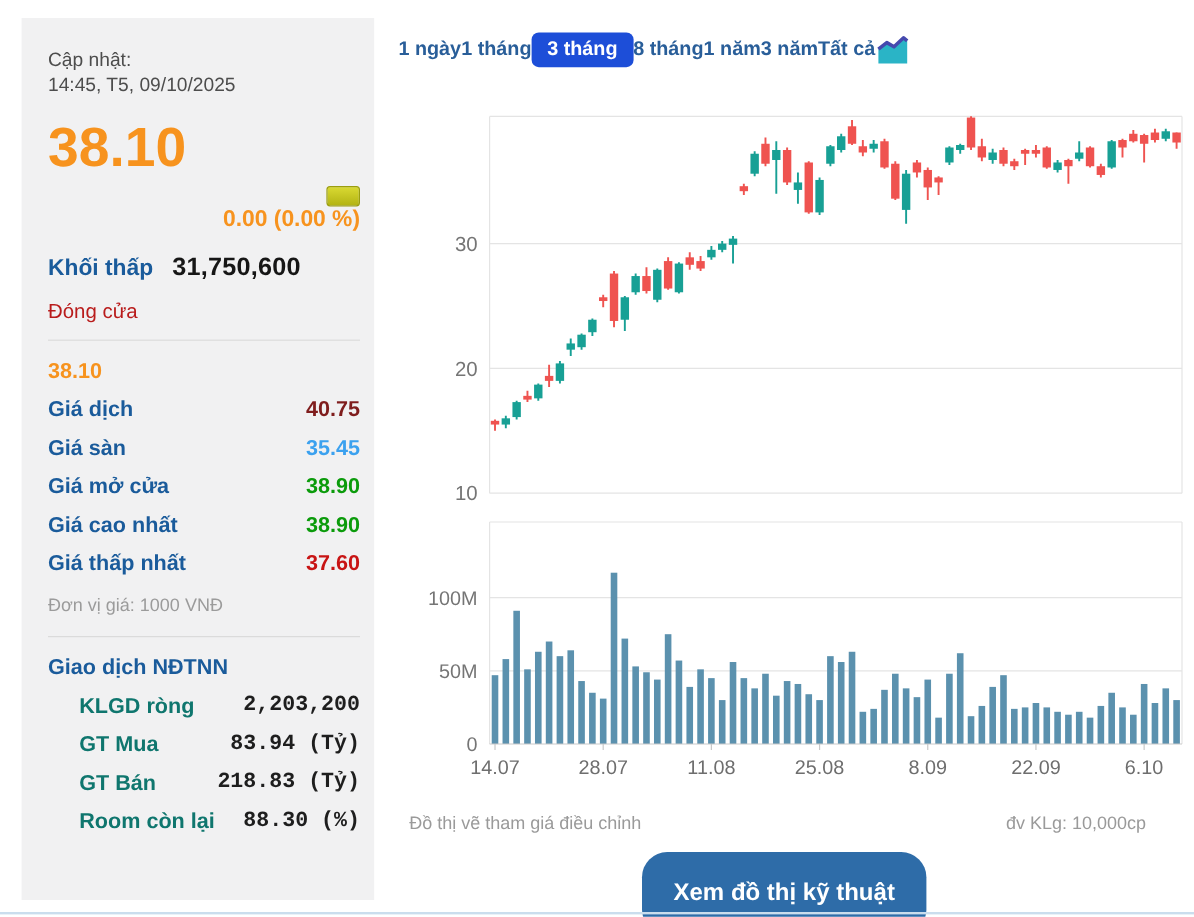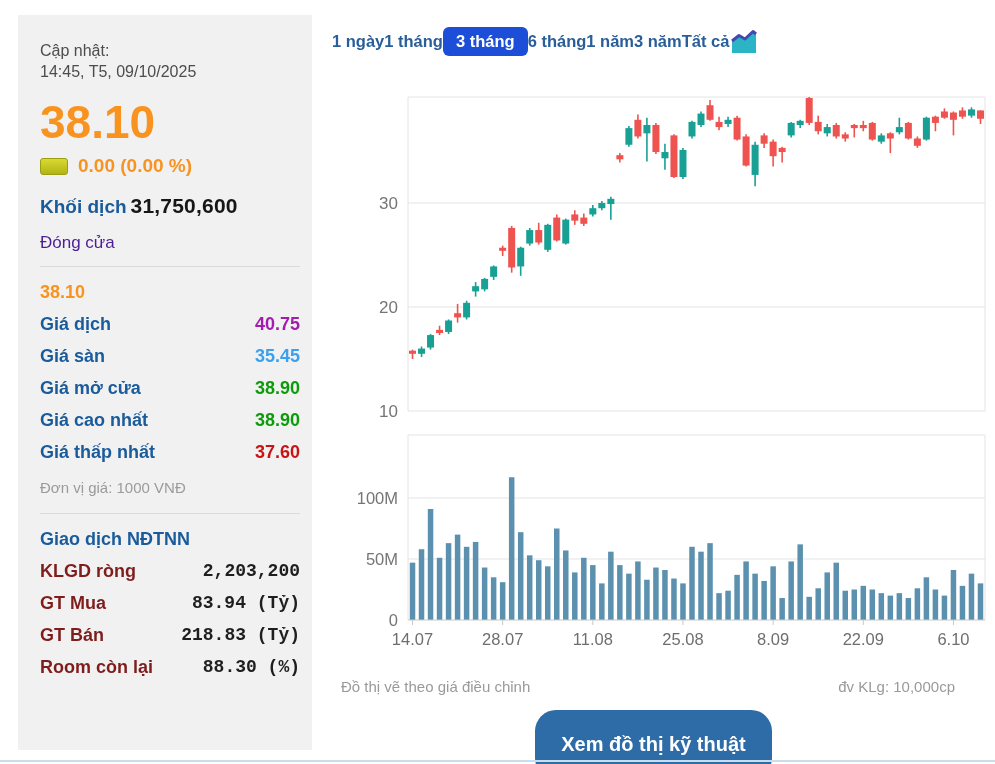--- a/index.html
+++ b/index.html
@@ -8,36 +8,36 @@
     background:#ffffff;font-family:"Liberation Sans","DejaVu Sans",sans-serif;
     -webkit-font-smoothing:antialiased;
   }
   
   .panel{
     position:absolute;left:18px;top:15px;width:294px;height:735px;
     background:#f1f1f2;box-sizing:border-box;padding:25px 12px 0 22px;
   }
   .upd{font-size:16px;color:#4d4d4d;line-height:21px;}
   .big-price{font-size:46px;font-weight:bold;color:#f7931e;margin-top:16px;line-height:48px;}
-  .chg-row{display:flex;align-items:center;margin-top:9px;}
+  .chg-row{display:flex;align-items:flex-end;margin-top:9px;flex-direction:column;}
   .chg-ico{width:26px;height:15px;border-radius:3px;border:1px solid #9b9e0e;
     background:linear-gradient(#d9d932,#b3b414);}
   .chg-txt{font-size:19px;font-weight:bold;color:#f7931e;margin-left:10px;}
   .vol-row{margin-top:17px;display:flex;align-items:baseline;}
   .vol-label{font-size:19px;font-weight:bold;color:#1a5b9b;}
-  .vol-value{font-size:21px;font-weight:bold;color:#161616;margin-left:4px;letter-spacing:.2px;}
-  .status{font-size:17px;color:#4c1d95;margin-top:15px;}
+  .vol-value{font-size:21px;font-weight:bold;color:#161616;margin-left:16px;letter-spacing:.2px;}
+  .status{font-size:17px;color:#b91c1c;margin-top:15px;}
   .hr{border:none;border-top:1px solid #dbdbdb;margin:13px 0 9px 0;}
   .prow{display:flex;justify-content:space-between;align-items:center;line-height:32px;}
   .prow .lbl{font-size:18px;font-weight:bold;color:#1a5b9b;}
   .prow .val{font-size:18px;font-weight:bold;}
   .unit{font-size:15px;color:#9b9b9b;margin-top:11px;}
   .fhead{font-size:18px;font-weight:bold;color:#1a5b9b;line-height:32px;margin-top:6px;}
   .frow{display:flex;justify-content:space-between;line-height:32px;}
-  .frow .lbl{font-size:18px;font-weight:bold;color:#7f1d1d;}
+  .frow .lbl{font-size:18px;font-weight:bold;color:#0f766e;margin-left:26px;}
   .frow .val{font-size:18px;font-weight:bold;color:#1e1e1e;font-family:Liberation Mono, monospace;}
   
   .main{position:absolute;left:312px;top:0;right:0;bottom:0;background:#fff;}
   .tabs{position:absolute;left:20px;top:26px;display:flex;align-items:center;}
   .tab{font-size:16.5px;font-weight:bold;color:#295e99;padding:5px 0;cursor:pointer;white-space:nowrap;}
   .tab.active{background:#1d4ed8;color:#fff;border-radius:6px;padding:5px 13px;}
   .chart-type{width:30px;height:30px;display:inline-block;cursor:pointer;}
   .price-chart{position:absolute;left:8px;top:90px;}
   .volume-chart{position:absolute;left:8px;top:433px;}
   .foot-notes{position:absolute;left:0;right:0;top:678px;height:22px;}
@@ -55,32 +55,32 @@
 
 <div class="panel">
   <div class="upd">Cập nhật:</div>
   <div class="upd">14:45, T5, 09/10/2025</div>
   <div class="big-price">38.10</div>
   <div class="chg-row">
     <span class="chg-ico"></span>
     <span class="chg-txt">0.00 (0.00 %)</span>
   </div>
   <div class="vol-row">
-    <span class="vol-label">Khối dịch</span>
+    <span class="vol-label">Khối thấp</span>
     <span class="vol-value">31,750,600</span>
   </div>
   <div class="status">Đóng cửa</div>
   <hr class="hr">
   <div id="price-rows">
       <div class="prow">
         <span class="val" style="color: rgb(247, 147, 30);">38.10</span>
       </div>
       <div class="prow">
         <span class="lbl">Giá dịch</span>
-        <span class="val" style="color: #a21caf;">40.75</span>
+        <span class="val" style="color: #7f1d1d;">40.75</span>
       </div>
       <div class="prow">
         <span class="lbl">Giá sàn</span>
         <span class="val" style="color: rgb(59, 161, 239);">35.45</span>
       </div>
       <div class="prow">
         <span class="lbl">Giá mở cửa</span>
         <span class="val" style="color: rgb(11, 155, 11);">38.90</span>
       </div>
       <div class="prow">
@@ -113,21 +113,21 @@
         <span class="val">88.30 (%)</span>
       </div>
     </div>
 </div>
 
 <div class="main">
   <div class="tabs" id="tabs">
       <span class="tab">1 ngày</span>
       <span class="tab">1 tháng</span>
       <span class="tab active">3 tháng</span>
-      <span class="tab">6 tháng</span>
+      <span class="tab">8 tháng</span>
       <span class="tab">1 năm</span>
       <span class="tab">3 năm</span>
       <span class="tab">Tất cả</span>
       <svg viewBox="0 0 30 30" class="chart-type">
         <path d="M3 27 V15 L10 9.5 L16 13 L24 5.5 L27 8 V27 Z" fill="#2ab4c6"></path>
         <path d="M3 15 L10 9.5 L16 13 L24 5.5 L27 8" stroke="#4549ae" stroke-width="3" fill="none" stroke-linejoin="round"></path>
       </svg>
     </div>
 
   <div class="price-chart">
@@ -361,21 +361,21 @@
         <line x1="453.1328125" y1="187" x2="453.1328125" y2="192" stroke="#c9c9c9" stroke-width="1"></line>
         <text x="453.1328125" y="212" text-anchor="middle" font-size="16.5" fill="#6e6e6e">8.09</text>
         <line x1="543.2890625" y1="187" x2="543.2890625" y2="192" stroke="#c9c9c9" stroke-width="1"></line>
         <text x="543.2890625" y="212" text-anchor="middle" font-size="16.5" fill="#6e6e6e">22.09</text>
         <line x1="633.4453125" y1="187" x2="633.4453125" y2="192" stroke="#c9c9c9" stroke-width="1"></line>
         <text x="633.4453125" y="212" text-anchor="middle" font-size="16.5" fill="#6e6e6e">6.10</text>
       </svg>
   </div>
 
   <div class="foot-notes">
-    <span class="note-l">Đồ thị vẽ theo giá điều chỉnh</span>
+    <span class="note-l">Đồ thị vẽ tham giá điều chỉnh</span>
     <span class="note-r">đv KLg: 10,000cp</span>
   </div>
 
   <div class="btn-wrap">
     <button class="tech-btn">Xem đồ thị kỹ thuật</button>
   </div>
 </div>
 
 <div class="bottom-line"></div>
 

